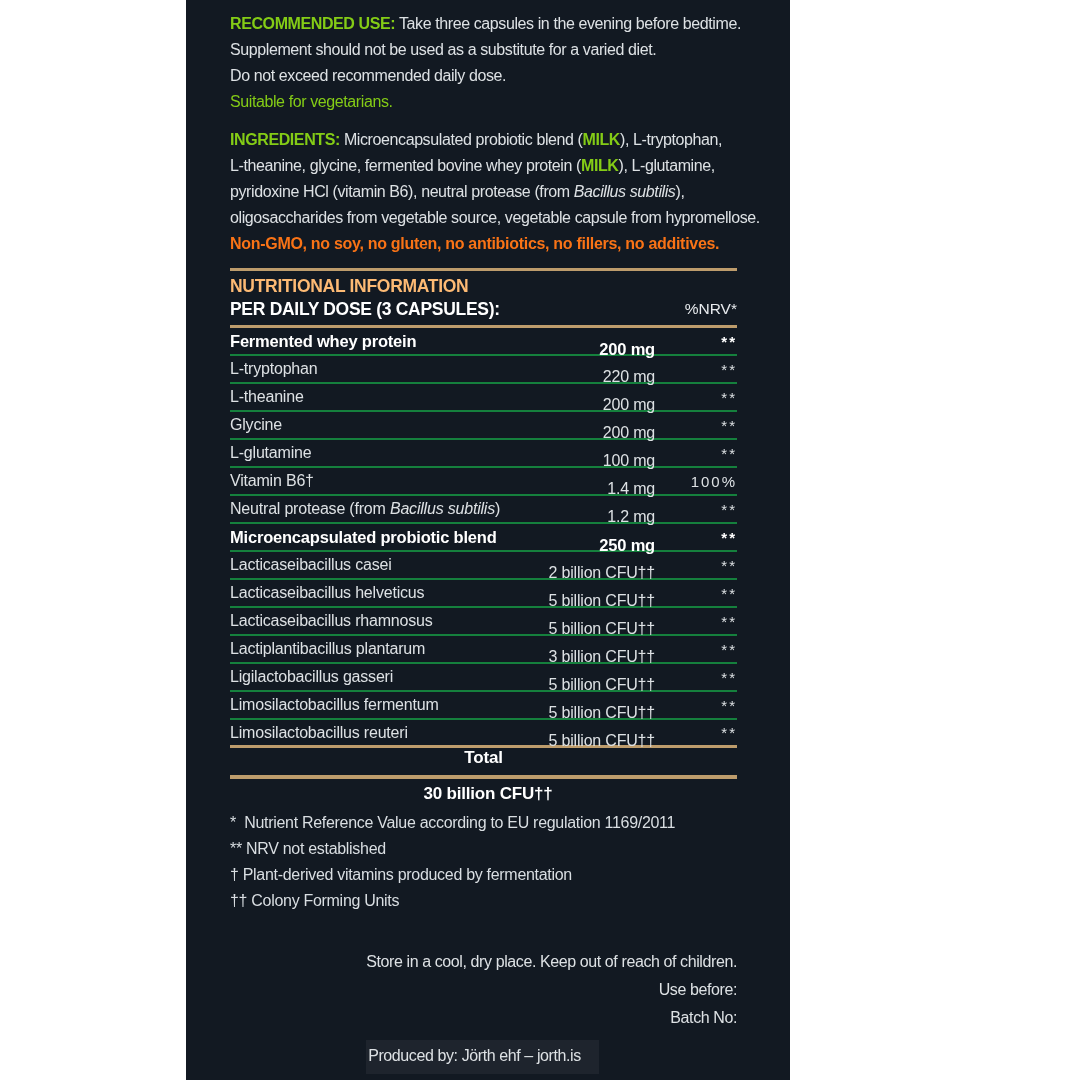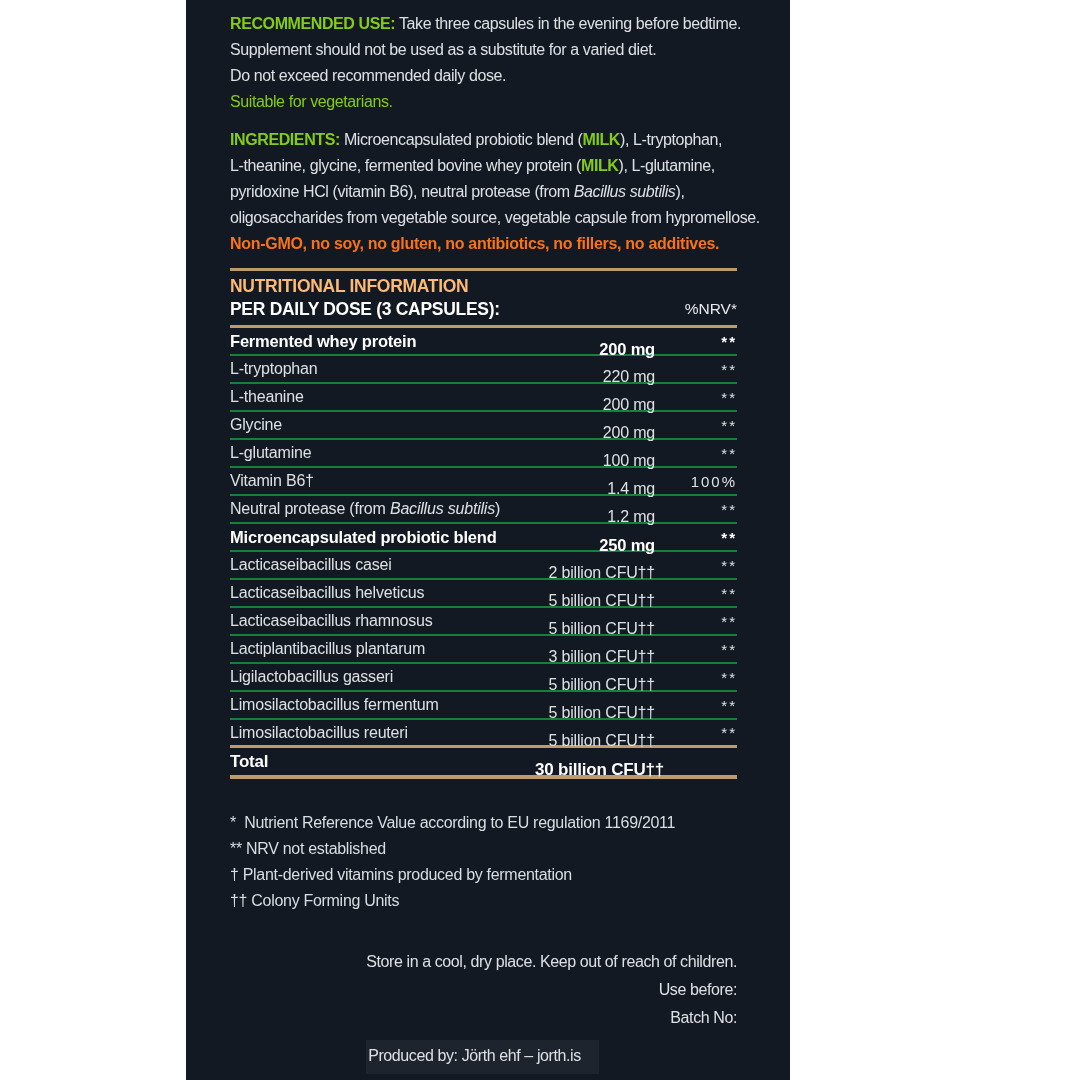--- a/index.html
+++ b/index.html
@@ -75,20 +75,21 @@
   .row .nrv  { width: 82px;  text-align: right; letter-spacing: 2px; font-size: 15px; }
   .row.b { font-weight: 700; color: #ffffff; font-size: 16.5px; }
   .row.i .name { }
   .row.pre-total { border-bottom: 3px solid #bd9c6c; }
   .row.total {
     height: 31px;
     border-bottom: 4px solid #bd9c6c;
     font-weight: 700;
     color: #ffffff;
     font-size: 17px;
+    flex-direction: column;
   }
 
   
   .sec-fn    { top: 810px; }
   .sec-fn .ln { white-space: pre; letter-spacing: -0.3px; color: #d9dee2; }
   .sec-store { top: 948px; }
   .sec-store .ln { line-height: 28px; text-align: right; }
   .sec-prod  { top: 1040px; text-align: center; }
   .prod-box {
     display: inline-block;

